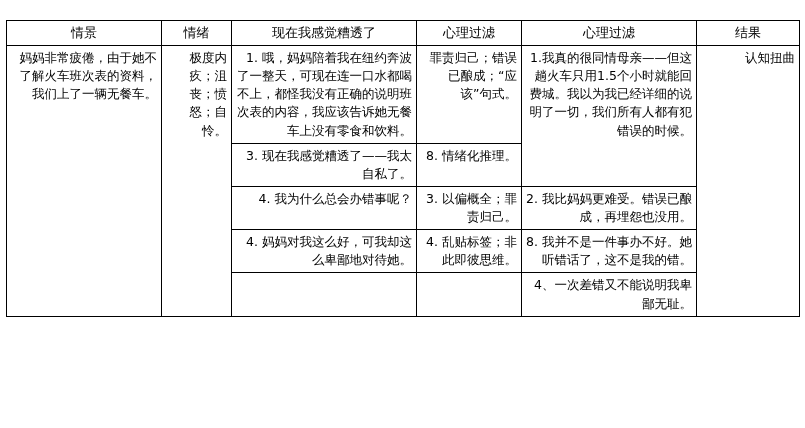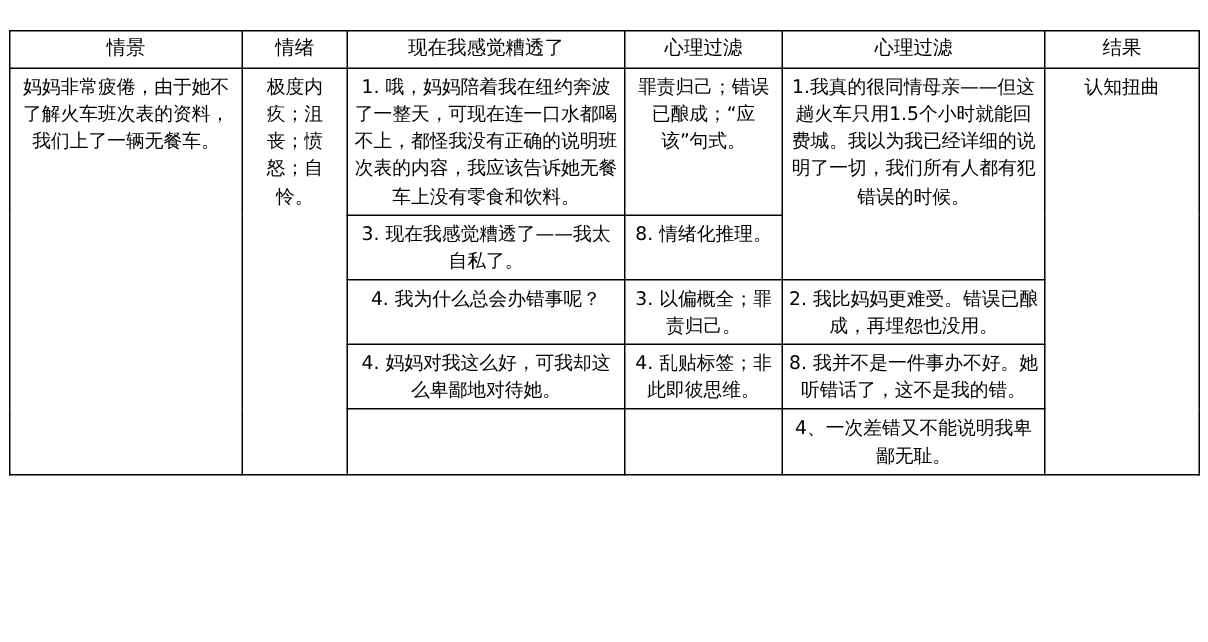--- a/index.html
+++ b/index.html
@@ -26,21 +26,21 @@
     width: 793px;
     margin: 0;
   }
   table.cbt td, table.cbt th {
     border: 1px solid #000000;
     vertical-align: top;
     padding: 3px 4px 3px 4px;
     font-size: 12.5px;
     line-height: 1.45;
     font-weight: normal;
-    text-align: center;
+    text-align: right;
     word-break: break-all;
   }
   table.cbt thead th {
     text-align: center;
     vertical-align: middle;
     height: 20px;
     padding: 2px 3px;
     font-size: 13px;
   }
   td.mid {

